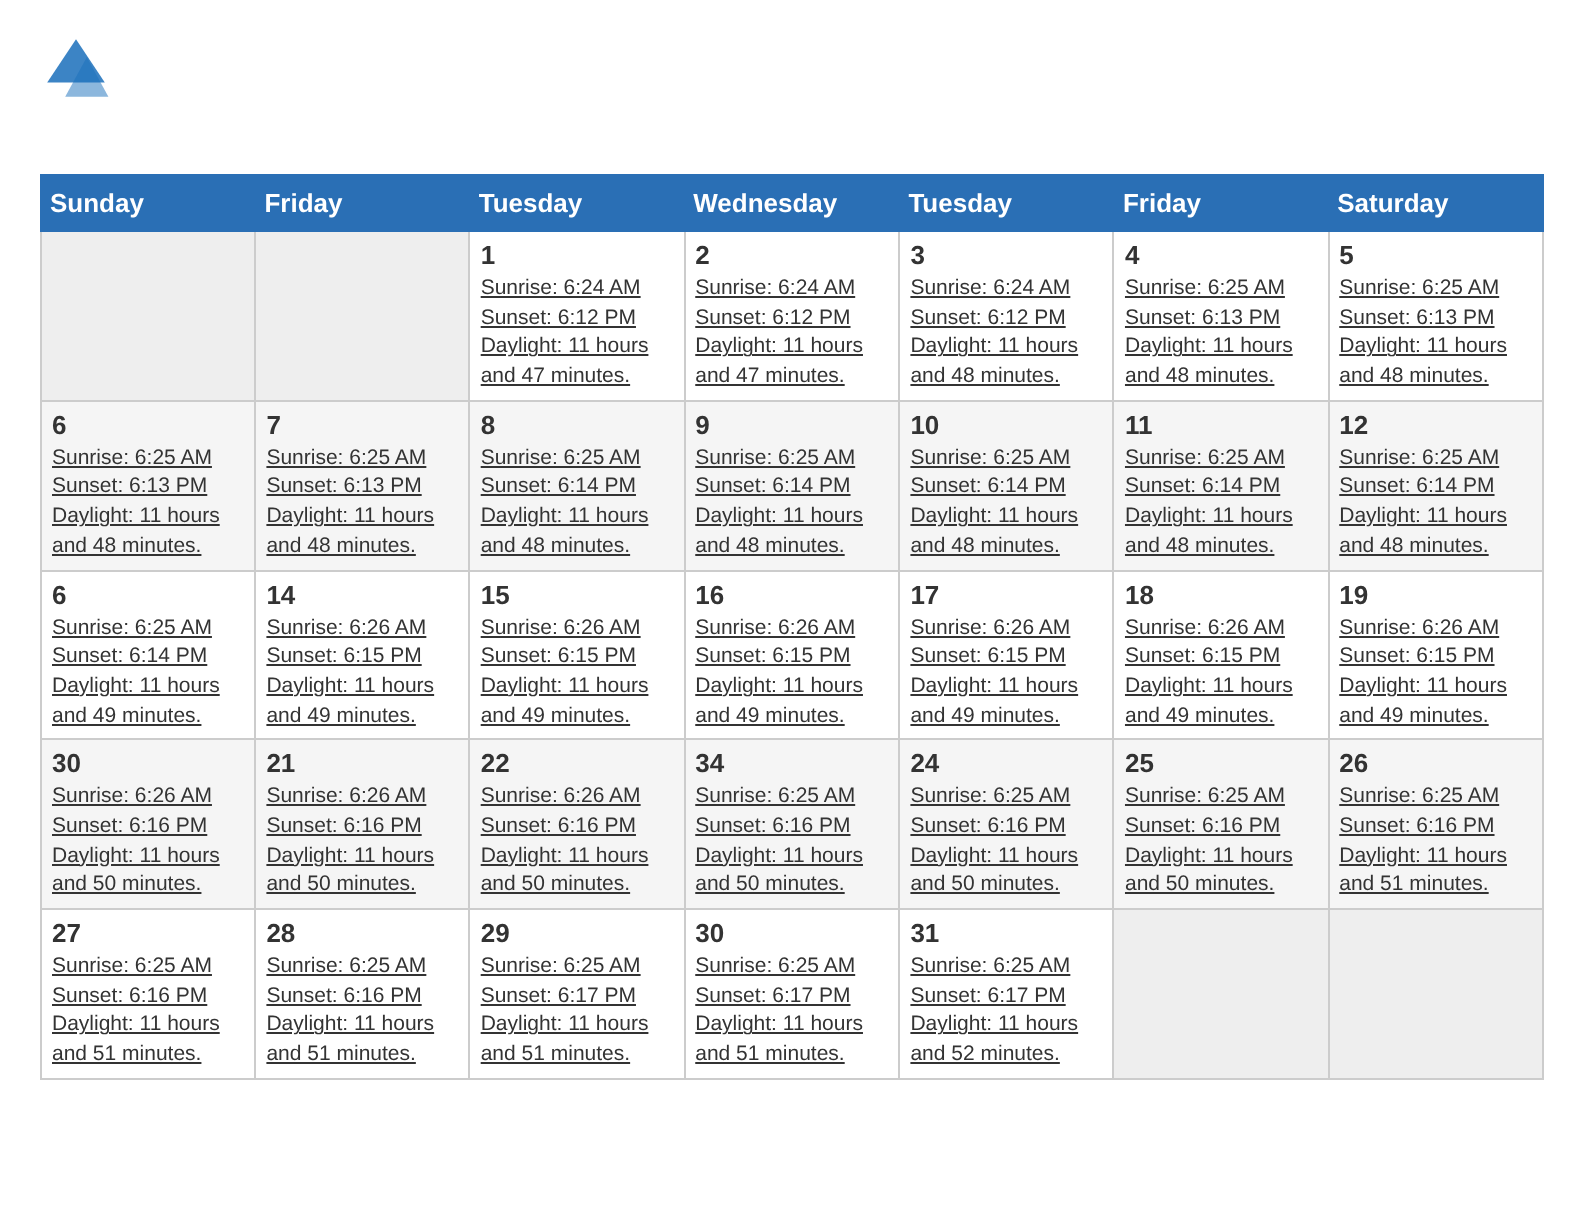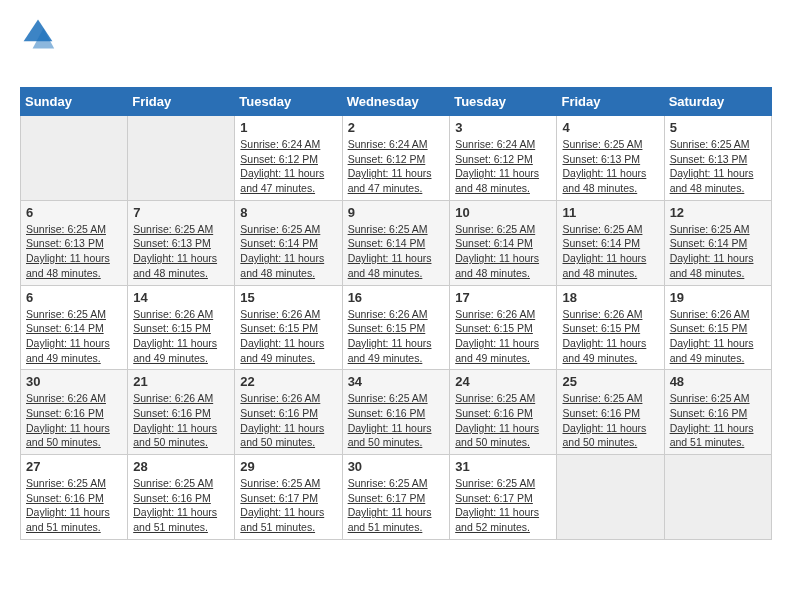--- a/index.html
+++ b/index.html
@@ -285,21 +285,21 @@
 Sunset: 6:16 PM
 Daylight: 11 hours and 50 minutes.</div>
         </td>
         <td>
           <span class="day-number">25</span>
           <div class="day-info" style="white-space: pre-line;">Sunrise: 6:25 AM
 Sunset: 6:16 PM
 Daylight: 11 hours and 50 minutes.</div>
         </td>
         <td>
-          <span class="day-number">48</span>
+          <span class="day-number">26</span>
           <div class="day-info" style="white-space: pre-line;">Sunrise: 6:25 AM
 Sunset: 6:16 PM
 Daylight: 11 hours and 51 minutes.</div>
         </td>
       </tr>
       <tr>
         <td>
           <span class="day-number">27</span>
           <div class="day-info" style="white-space: pre-line;">Sunrise: 6:25 AM
 Sunset: 6:16 PM

